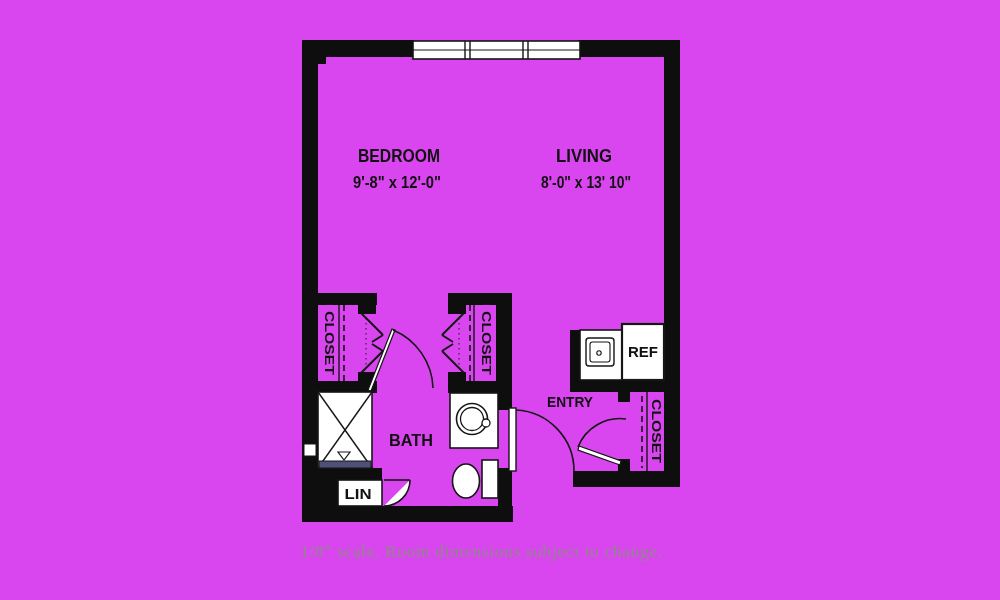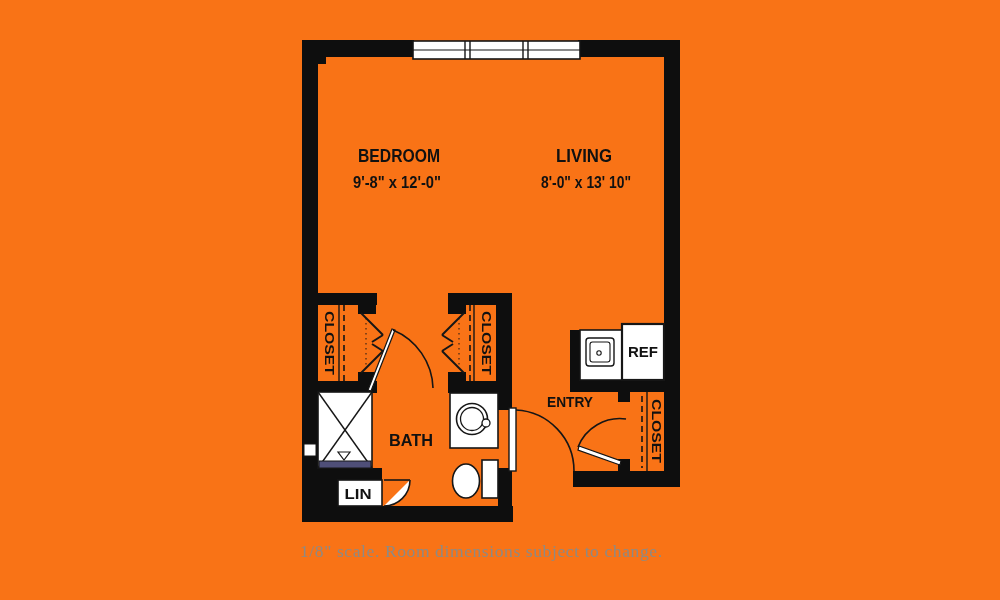--- a/index.html
+++ b/index.html
@@ -1,16 +1,16 @@
 <!DOCTYPE html>
 <html><head>
 <meta charset="utf-8">
 <style>
   html,body{margin:0;padding:0;background:#ffffff;}
-  .canvas{position:relative;width:1000px;height:600px;background:#f97316;overflow:hidden;}
+  .canvas{position:relative;width:1000px;height:600px;background:#d946ef;overflow:hidden;}
   svg{display:block;}
   .plan-label{font-family:"Liberation Sans","DejaVu Sans",sans-serif;font-weight:700;fill:#111111;}
   .caption-text{font-family:"Liberation Serif","DejaVu Serif",serif;font-weight:400;}
   .wall{fill:#0e0e0e;stroke:none;}
 </style>
 </head>
 <body>
 
 <div class="canvas">
 <svg width="1000" height="600" viewBox="0 0 1000 600">

